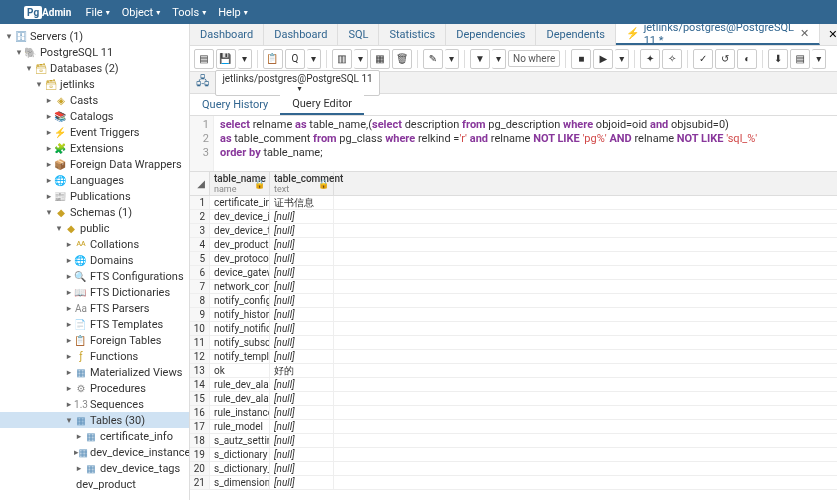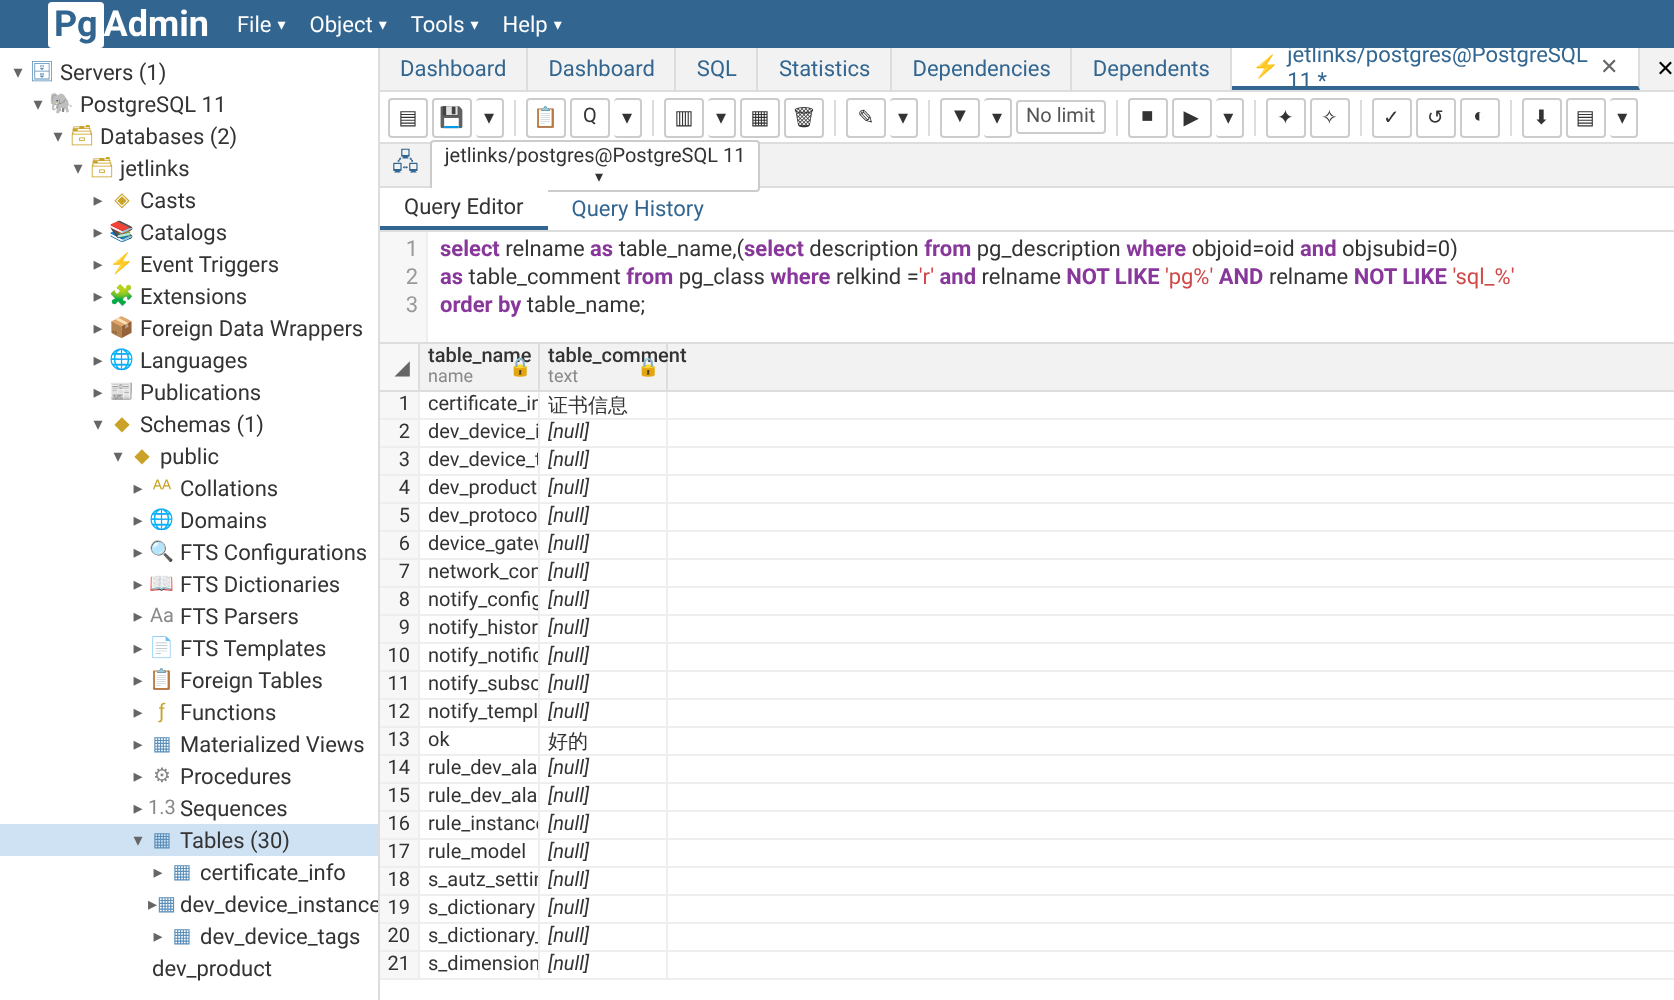--- a/index.html
+++ b/index.html
@@ -1,18 +1,18 @@
 <!DOCTYPE html>
 <html><head>
 <meta charset="utf-8">
 <style>
 * { box-sizing: border-box; margin: 0; padding: 0; font-family: -apple-system, BlinkMacSystemFont, "Segoe UI", Roboto, Arial, sans-serif; }
 body { width: 837px; height: 500px; overflow: hidden; font-size: 11px; background: #fff; }
 .topbar { background: #326690; color: #fff; height: 24px; display: flex; align-items: center; padding: 0 8px; }
-.logo { font-weight: bold; font-size: 18px; margin-right: 14px; padding-left: 16px; }
+.logo { font-weight: bold; font-size: 10px; margin-right: 14px; padding-left: 16px; }
 .logo .pg { background: #fff; color: #326690; padding: 1px 3px; border-radius: 2px; }
 .menu-item { margin-right: 12px; cursor: pointer; display: inline-flex; align-items: center; }
 .menu-item .chev { font-size: 8px; margin-left: 3px; }
 .main { display: flex; height: calc(500px - 24px); }
 .sidebar { width: 190px; border-right: 1px solid #ddd; display: flex; flex-direction: column; }
 .sidebar-header { background: #f2f2f2; border-bottom: 1px solid #ddd; height: 22px; display: flex; align-items: center; justify-content: space-between; padding: 0 6px; }
 .sidebar-header .title { font-weight: 500; color: #333; }
 .sidebar-header .icons span { margin-left: 6px; color: #326690; cursor: pointer; font-size: 12px; }
 .tree { flex: 1; overflow-y: auto; padding: 4px 0; }
 .tree-item { display: flex; align-items: center; height: 16px; padding: 0 2px; cursor: pointer; white-space: nowrap; color: #333; }
@@ -241,21 +241,21 @@
       <div class="tbtn">▥</div>
       <div class="tbtn drop">▾</div>
       <div class="tbtn">▦</div>
       <div class="tbtn">🗑</div>
       <div class="tdiv"></div>
       <div class="tbtn">✎</div>
       <div class="tbtn drop">▾</div>
       <div class="tdiv"></div>
       <div class="tbtn">▼</div>
       <div class="tbtn drop">▾</div>
-      <span class="limit-select">No limit</span>
+      <span class="limit-select">No where</span>
       <div class="tdiv"></div>
       <div class="tbtn">■</div>
       <div class="tbtn">▶</div>
       <div class="tbtn drop">▾</div>
       <div class="tdiv"></div>
       <div class="tbtn">✦</div>
       <div class="tbtn">✧</div>
       <div class="tdiv"></div>
       <div class="tbtn">✓</div>
       <div class="tbtn">↺</div>
@@ -268,22 +268,22 @@
 
     <div class="conn-bar">
       <span class="conn-icon">🖧</span>
       <span class="conn-text">
           <span>jetlinks/postgres@PostgreSQL 11</span> 
           <span style="margin-left:4px;font-size:8px">▾</span>
         </span>
     </div>
 
     <div class="editor-tabs" id="editor-tabs">
+        <div class="ed-tab">Query History</div>
         <div class="ed-tab active">Query Editor</div>
-        <div class="ed-tab">Query History</div>
       </div>
 
     <div class="code-area">
       <div class="gutter" id="gutter">1<br>2<br>3</div>
       <div class="code" id="code"><span class="kw">select</span> relname <span class="kw">as</span> table_name,(<span class="kw">select</span> description <span class="kw">from</span> pg_description <span class="kw">where</span> objoid=oid <span class="kw">and</span> objsubid=0)
 <span class="kw">as</span> table_comment <span class="kw">from</span> pg_class <span class="kw">where</span> relkind =<span class="str">'r'</span> <span class="kw">and</span> relname <span class="kw">NOT LIKE</span> <span class="str">'pg%'</span> <span class="kw">AND</span> relname <span class="kw">NOT LIKE</span> <span class="str">'sql_%'</span>
 <span class="kw">order by</span> table_name;</div>
     </div>
 
 

